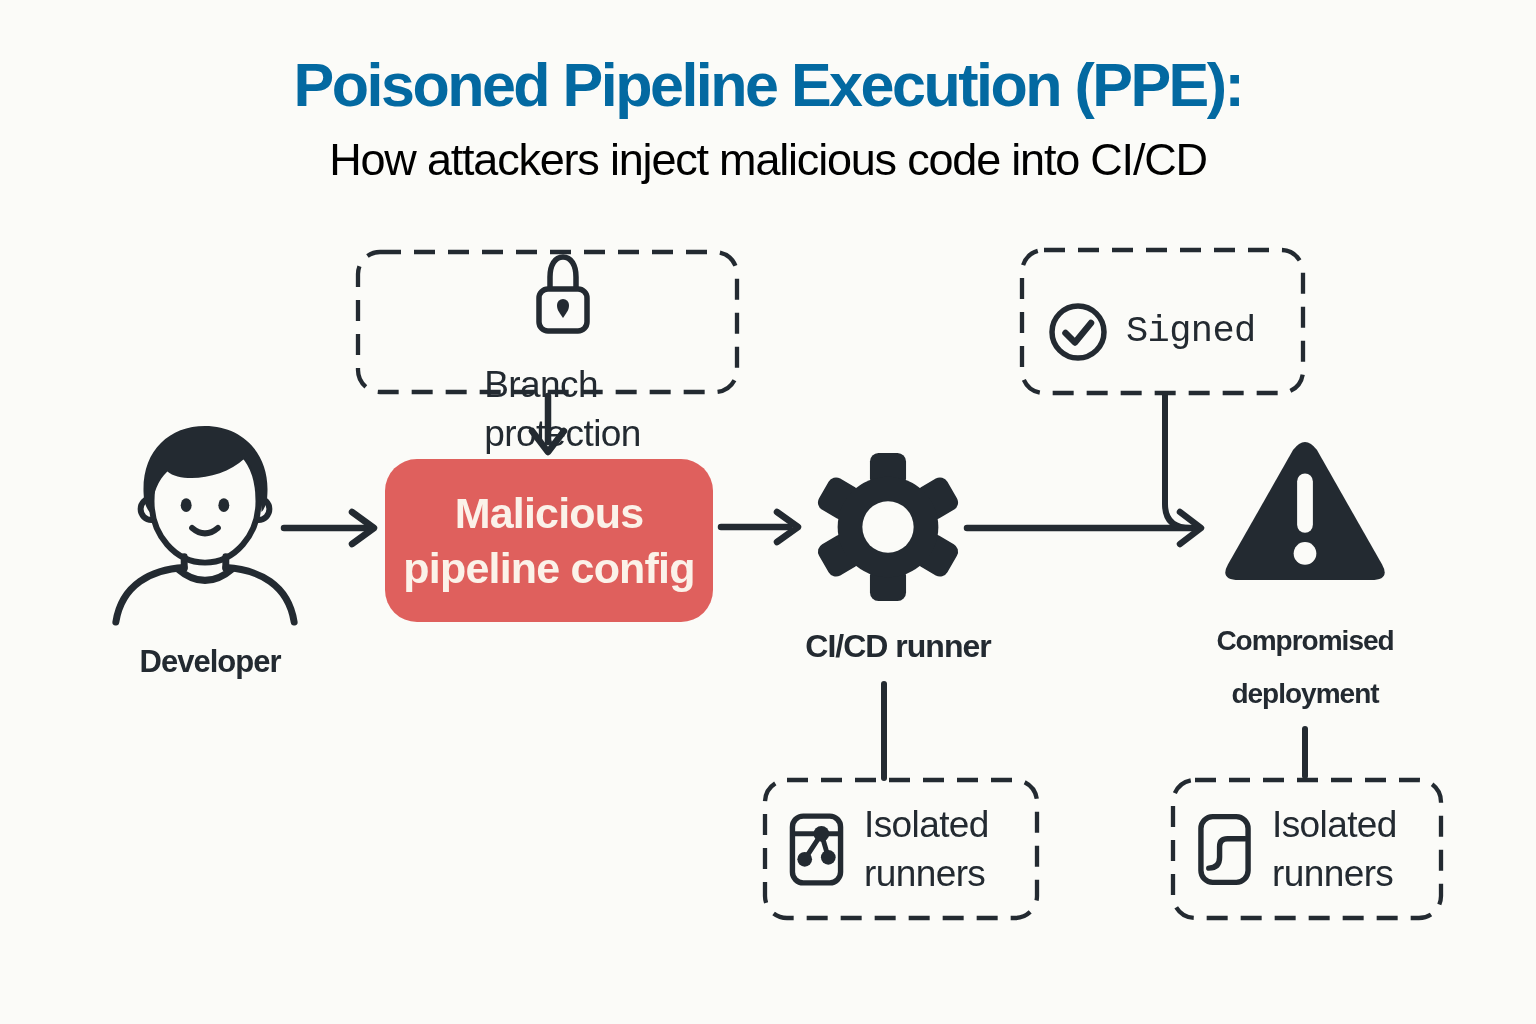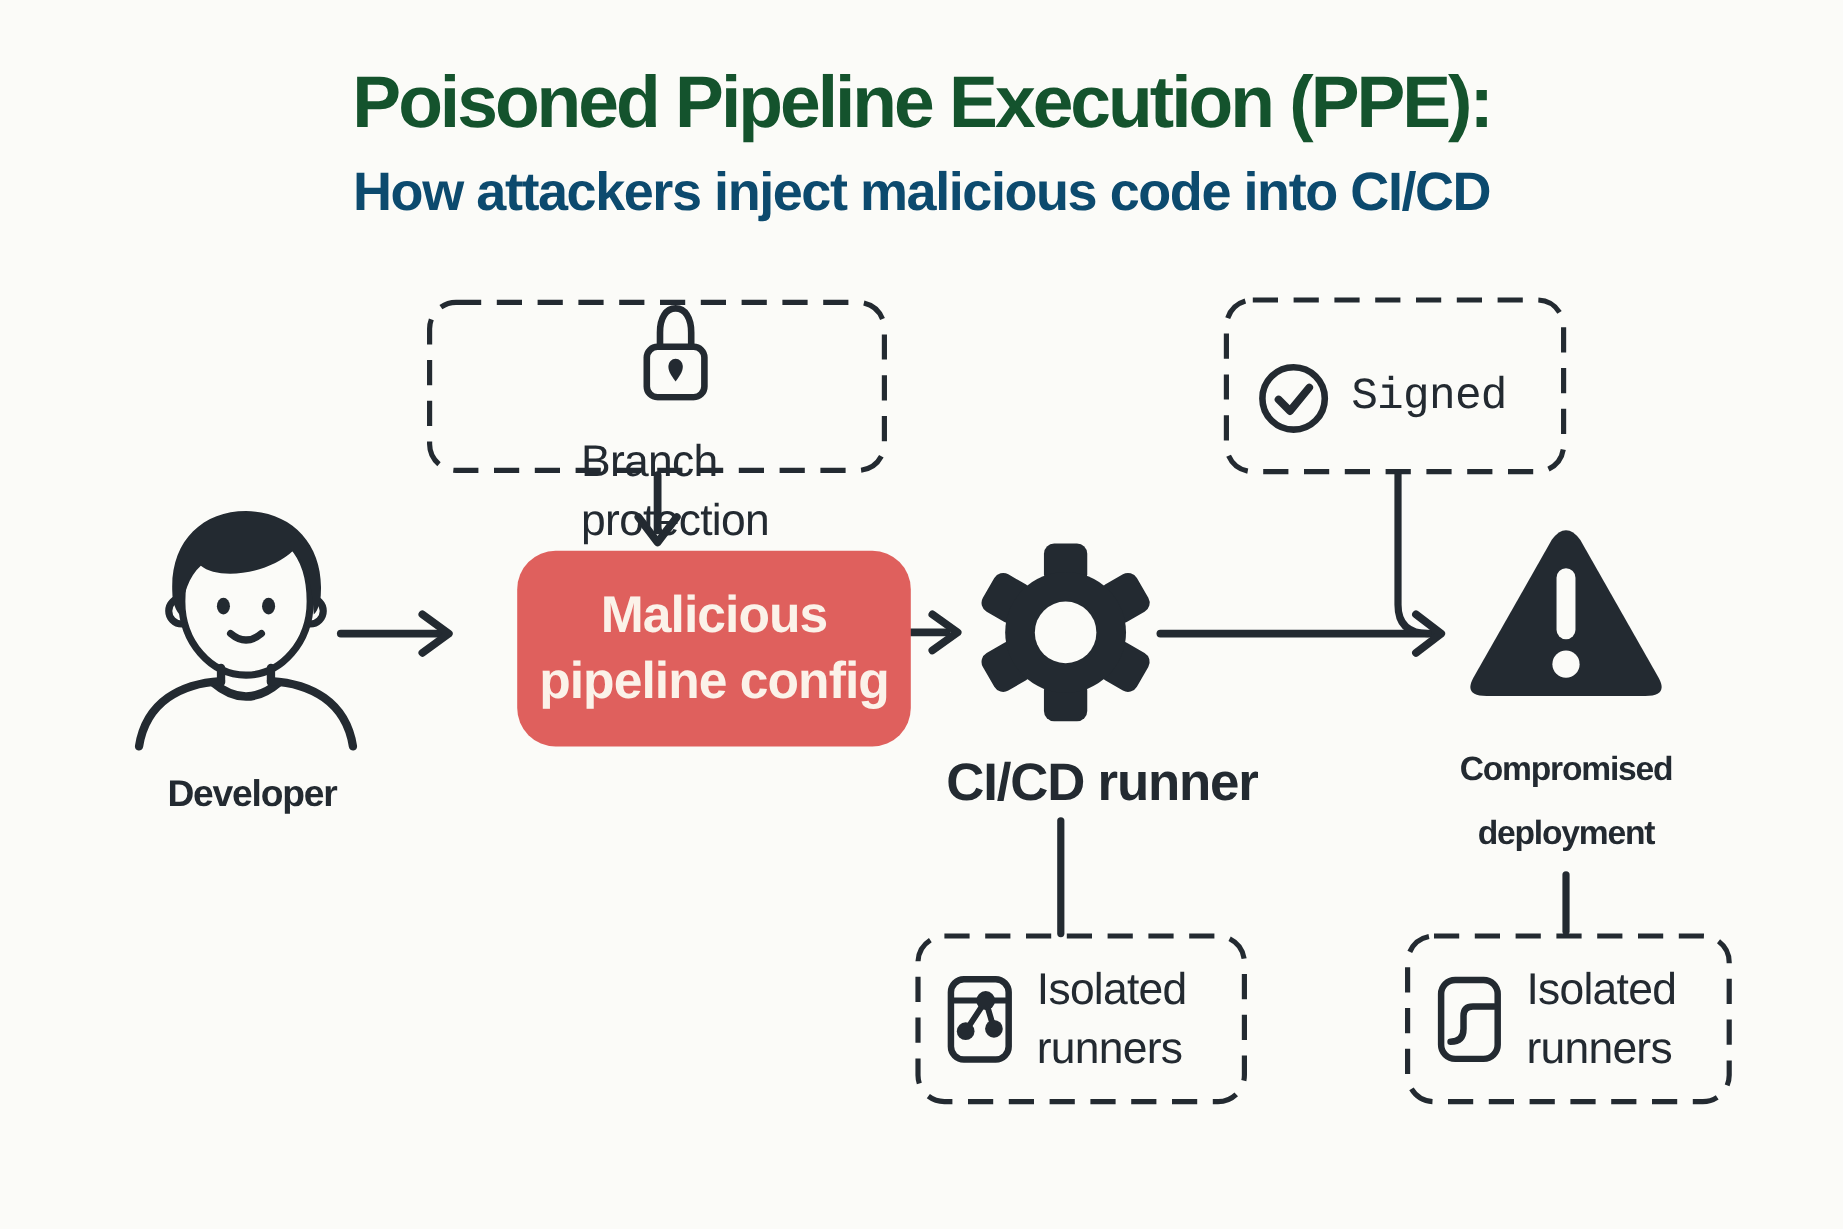--- a/index.html
+++ b/index.html
@@ -11,26 +11,26 @@
   .stage{
     position:relative;width:1536px;height:1024px;
     background:#fbfbf8;overflow:hidden;
   }
   svg{display:block;}
   #overlay{position:absolute;left:0;top:0;}
 
   .hdr-title{
     position:absolute;top:50px;left:0;width:100%;
     text-align:center;font-size:61px;font-weight:800;
-    letter-spacing:-2.5px;color:#14532d;
+    letter-spacing:-2.5px;color:#0369a1;
   }
   .hdr-sub{
     position:absolute;top:134px;left:0;width:100%;
-    text-align:center;font-size:45px;font-weight:700;
-    letter-spacing:-1.2px;color:#0c4a6e;
+    text-align:center;font-size:45px;font-weight:400;
+    letter-spacing:-1.2px;color:#000000;
   }
 
   .callout{
     position:absolute;display:flex;align-items:center;
     box-sizing:border-box;
   }
   .callout .txt{font-size:37px;line-height:49px;letter-spacing:-0.6px;}
   .callout .txt span{display:block;}
   .bp{left:358px;top:252px;width:379px;height:140px;padding-left:30px;gap:26px;flex-direction:column;}
   .sc{left:1022px;top:260px;width:281px;height:143px;padding-left:24px;gap:16px;font-family:Liberation Mono, monospace;}
@@ -41,27 +41,27 @@
   .devlabel{
     position:absolute;left:55px;top:644px;width:310px;text-align:center;
     font-size:31px;font-weight:700;letter-spacing:-1px;
   }
 
   .redbox{
     position:absolute;left:385px;top:459px;width:328px;height:163px;
     background:#df605d;border-radius:32px;
     display:flex;flex-direction:column;align-items:center;justify-content:center;
     color:#fbf2e9;font-weight:700;font-size:43px;line-height:55px;
-    letter-spacing:-0.8px;text-align:center;margin-left:46px;
+    letter-spacing:-0.8px;text-align:center;
   }
 
   .gearwrap{position:absolute;left:812px;top:451px;width:152px;height:152px;}
   .runnerlabel{
-    position:absolute;left:748px;top:628px;width:300px;text-align:right;
-    font-size:44px;font-weight:700;letter-spacing:-1px;
+    position:absolute;left:748px;top:628px;width:300px;text-align:center;
+    font-size:32px;font-weight:700;letter-spacing:-1px;
   }
   .triwrap{position:absolute;left:1221px;top:438px;width:168px;height:148px;}
   .deploylabel{
     position:absolute;left:1140px;top:614px;width:330px;text-align:center;
     font-size:28px;font-weight:700;line-height:53px;letter-spacing:-1px;
   }
   .iconbox{flex:0 0 auto;display:flex;align-items:center;justify-content:center;}
 </style>
 </head>
 <body>

